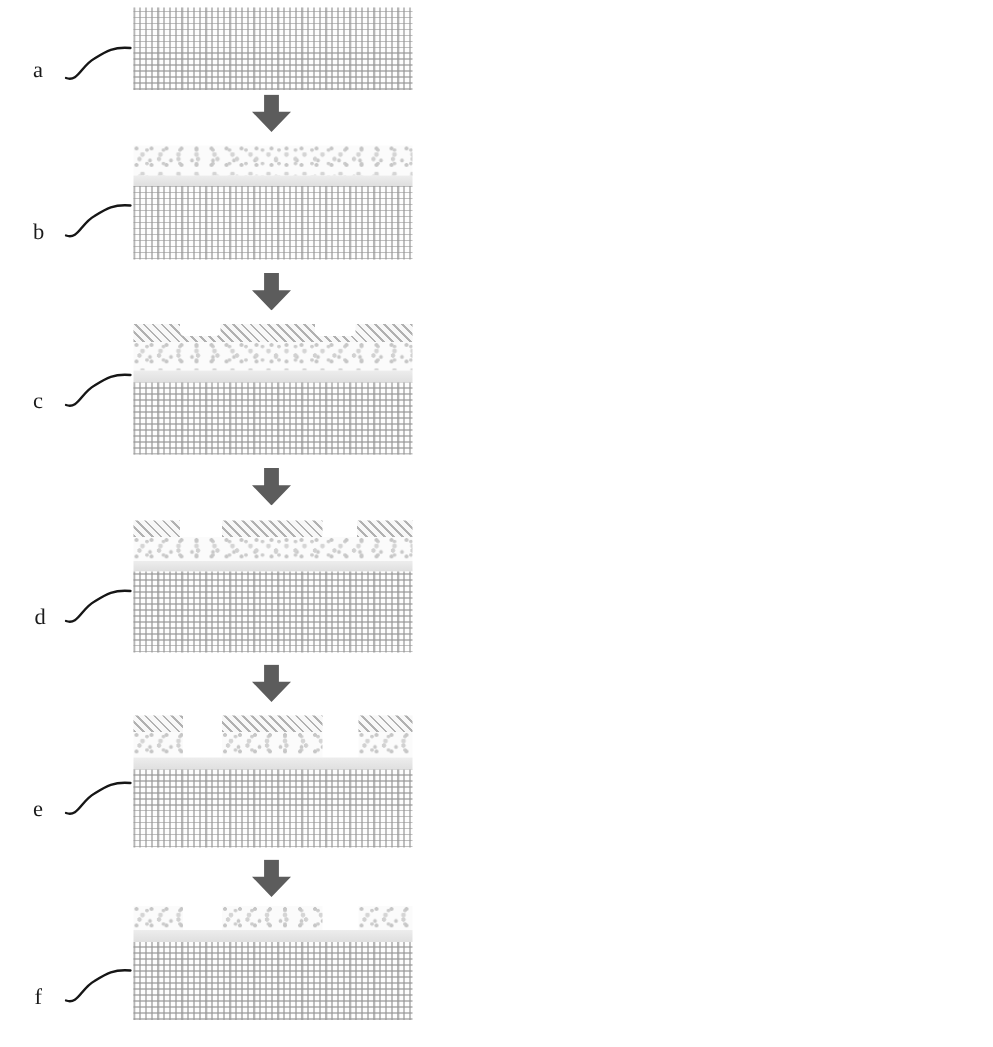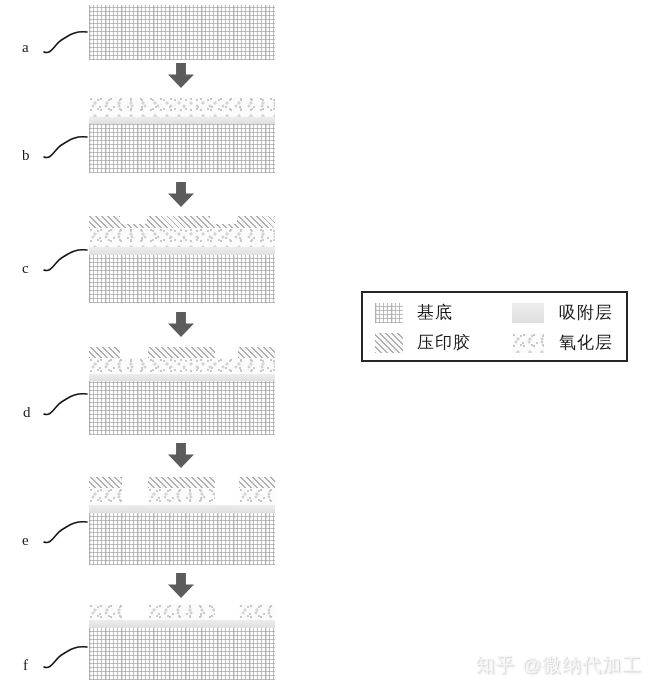--- a/index.html
+++ b/index.html
@@ -137,26 +137,15 @@
   <div class="step-label" style="top:658px;left:23px">f</div>
   <svg class="leader" style="top:644px" viewBox="0 0 46 26">
     <path d="M1,23 C9,26 11,15 20,10 C28,5 33,2 44,3"></path>
   </svg>
   <div class="layer pat-speckle" style="left:89px;top:604px;width:33px;height:16px"></div>
   <div class="layer pat-speckle" style="left:148px;top:604px;width:67px;height:16px"></div>
   <div class="layer pat-speckle" style="left:239px;top:604px;width:36px;height:16px"></div>
   <div class="layer block-left pat-gray" style="top:620px;height:8px"></div>
   <div class="layer block-left pat-grid" style="top:628px;height:52px"></div>
 
-  <div class="legend">
-    <div class="sw pat-grid" style="left:12px;top:10px"></div>
-    <div class="lb" style="left:54px;top:10px">基底</div>
-    <div class="sw wide pat-gray" style="left:149px;top:10px"></div>
-    <div class="lb" style="left:196px;top:10px">吸附层</div>
-    <div class="sw pat-hatch" style="left:12px;top:40px"></div>
-    <div class="lb" style="left:54px;top:40px">压印胶</div>
-    <div class="sw wide pat-speckle" style="left:149px;top:40px"></div>
-    <div class="lb" style="left:196px;top:40px">氧化层</div>
-  </div>
 
-  <div class="watermark">知乎 @微纳代加工</div>
 
 </div>
 
 </body></html>

